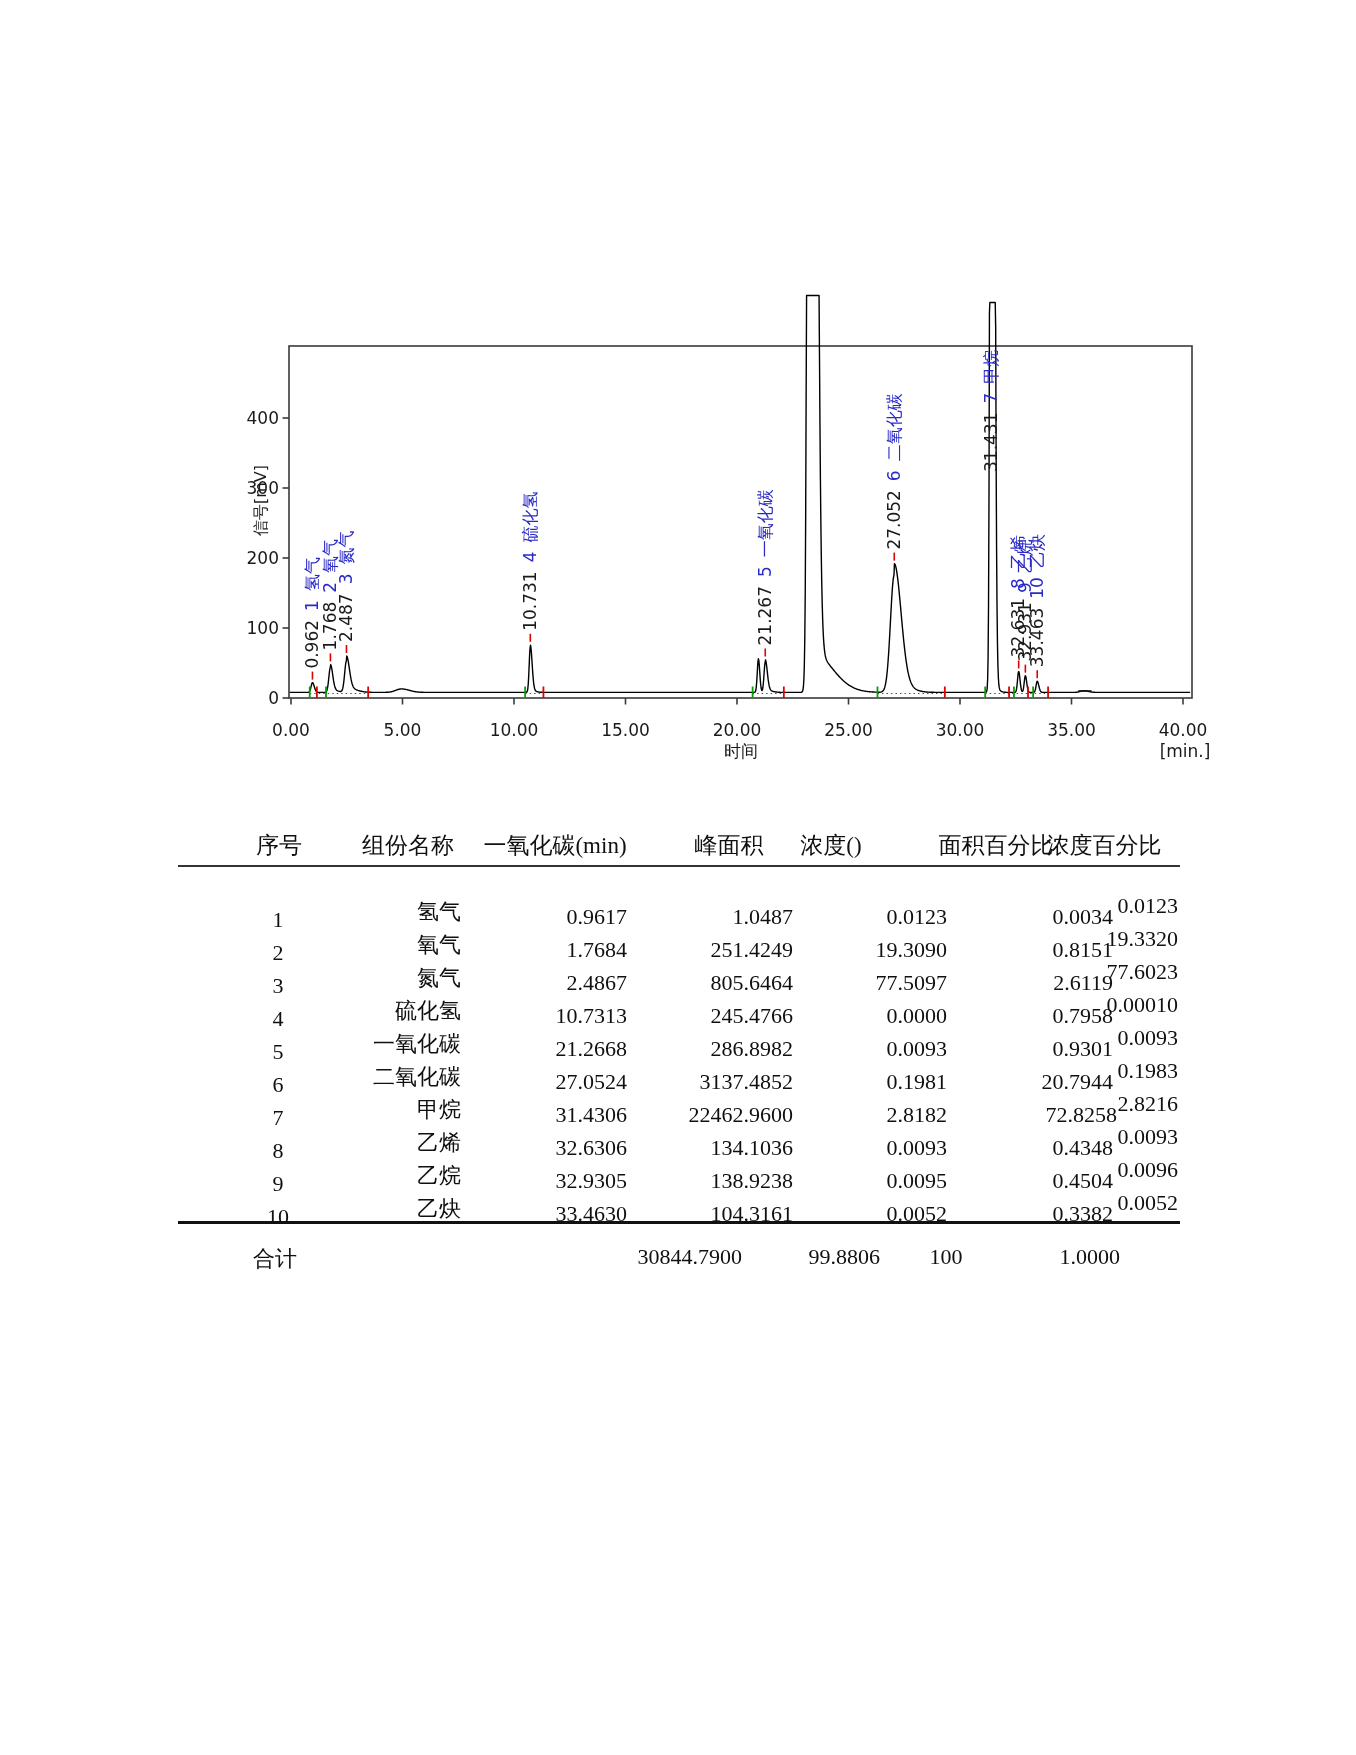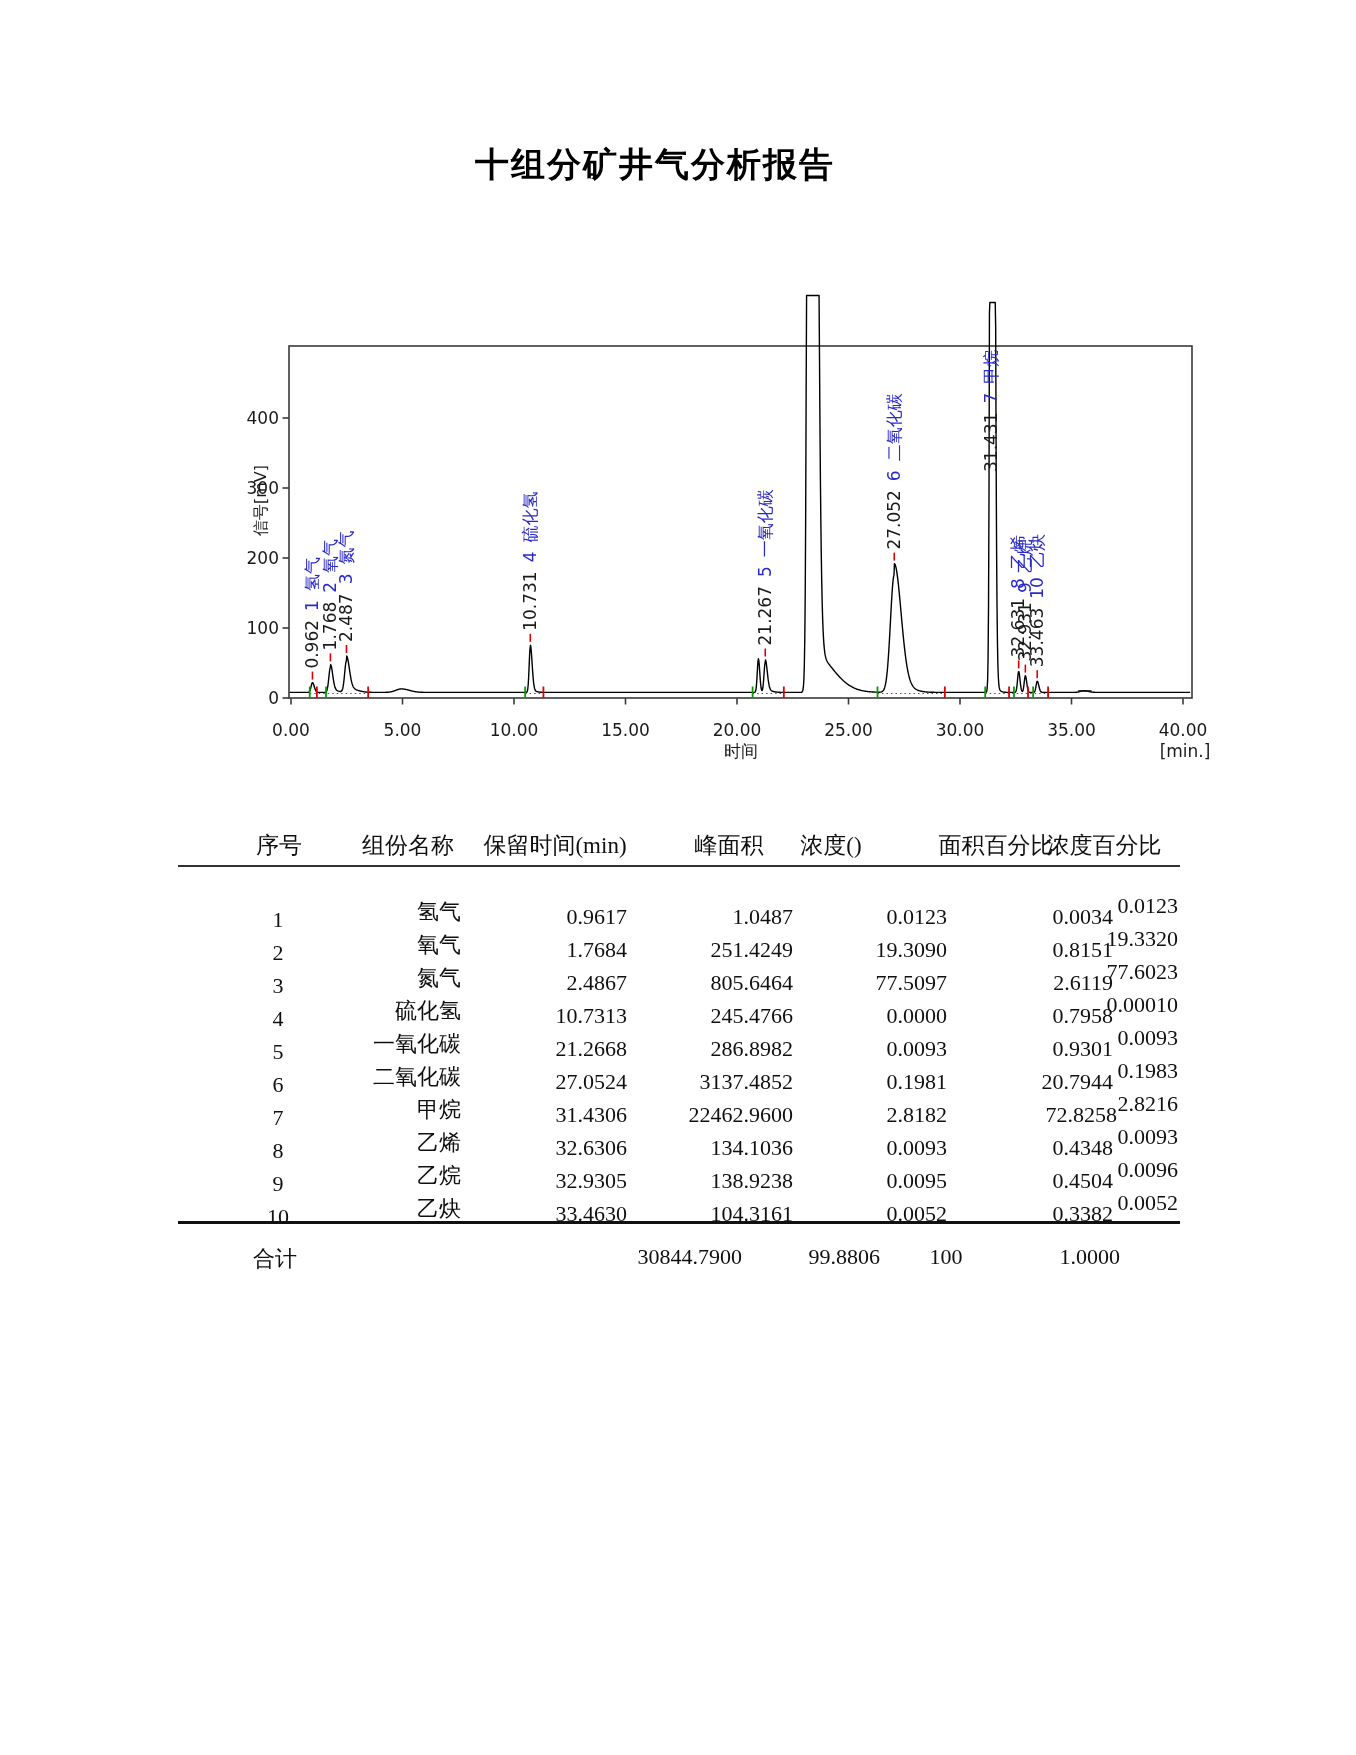--- a/index.html
+++ b/index.html
@@ -9,21 +9,20 @@
         font-size:34px;font-weight:bold;letter-spacing:2px;color:#000;}
   #chart-svg{position:absolute;left:0;top:0;width:1356px;height:810px;}
   .tbl-cell{position:absolute;font-size:22px;white-space:nowrap;color:#101010;}
   .tbl-head{position:absolute;font-size:23px;white-space:nowrap;text-align:center;color:#101010;}
   .rule{position:absolute;background:#333;}
 </style>
 </head>
 <body>
 
 <div id="page">
-  <div id="report-title">十组分矿井气分析报告</div>
   <svg id="chart-svg" viewBox="0 0 1356 810" xmlns="http://www.w3.org/2000/svg">
       <rect x="289" y="346" width="903" height="352" fill="none" stroke="#3a3a3a" stroke-width="1.6"></rect>
       <line x1="282.5" y1="698" x2="289" y2="698" stroke="#3a3a3a" stroke-width="1.6"></line>
       <text x="279" y="704" text-anchor="end" font-size="17" fill="#1a1a1a" font-family="&quot;DejaVu Sans&quot;,sans-serif">0</text>
       <line x1="282.5" y1="628" x2="289" y2="628" stroke="#3a3a3a" stroke-width="1.6"></line>
       <text x="279" y="634" text-anchor="end" font-size="17" fill="#1a1a1a" font-family="&quot;DejaVu Sans&quot;,sans-serif">100</text>
       <line x1="282.5" y1="558" x2="289" y2="558" stroke="#3a3a3a" stroke-width="1.6"></line>
       <text x="279" y="564" text-anchor="end" font-size="17" fill="#1a1a1a" font-family="&quot;DejaVu Sans&quot;,sans-serif">200</text>
       <line x1="282.5" y1="488" x2="289" y2="488" stroke="#3a3a3a" stroke-width="1.6"></line>
       <text x="279" y="494" text-anchor="end" font-size="17" fill="#1a1a1a" font-family="&quot;DejaVu Sans&quot;,sans-serif">300</text>
@@ -89,21 +88,21 @@
       <line x1="1018.6713" y1="668.4" x2="1018.6713" y2="660.4" stroke="#e00000" stroke-width="1.6"></line>
       <text x="1024.1713" y="657.4" transform="rotate(-90 1024.1713 657.4)" font-size="17" font-family="&quot;DejaVu Sans&quot;,sans-serif"><tspan fill="#1a1a1a">32.631</tspan><tspan fill="#2a2ac8" dx="9">8</tspan><tspan fill="#2a2ac8" dx="9">乙烯</tspan></text>
       <line x1="1025.3613" y1="672.6" x2="1025.3613" y2="664.6" stroke="#e00000" stroke-width="1.6"></line>
       <text x="1030.8613" y="661.6" transform="rotate(-90 1030.8613 661.6)" font-size="17" font-family="&quot;DejaVu Sans&quot;,sans-serif"><tspan fill="#1a1a1a">32.931</tspan><tspan fill="#2a2ac8" dx="9">9</tspan><tspan fill="#2a2ac8" dx="9">乙烷</tspan></text>
       <line x1="1037.2249000000002" y1="678.2" x2="1037.2249000000002" y2="670.2" stroke="#e00000" stroke-width="1.6"></line>
       <text x="1042.7249000000002" y="667.2" transform="rotate(-90 1042.7249000000002 667.2)" font-size="17" font-family="&quot;DejaVu Sans&quot;,sans-serif"><tspan fill="#1a1a1a">33.463</tspan><tspan fill="#2a2ac8" dx="9">10</tspan><tspan fill="#2a2ac8" dx="9">乙炔</tspan></text>
     </svg>
   <div id="table-area">
       <div class="tbl-head" style="left: 169px; top: 830px; width: 220px;">序号</div>
       <div class="tbl-head" style="left: 298px; top: 830px; width: 220px;">组份名称</div>
-      <div class="tbl-head" style="left: 445px; top: 830px; width: 220px;">保留时间(min)</div>
+      <div class="tbl-head" style="left: 445px; top: 830px; width: 220px;">一氧化碳(min)</div>
       <div class="tbl-head" style="left: 619px; top: 830px; width: 220px;">峰面积</div>
       <div class="tbl-head" style="left: 721px; top: 830px; width: 220px;">浓度()</div>
       <div class="tbl-head" style="left: 851px; top: 830px; width: 220px; margin-left: 35px;">面积百分比</div>
       <div class="tbl-head" style="left: 994px; top: 830px; width: 220px;">浓度百分比</div>
       <div class="rule" style="left: 178px; top: 865px; width: 1002px; height: 2px;"></div>
       <div class="rule" style="left: 178px; top: 1221px; width: 1002px; height: 3px; background: rgb(17, 17, 17);"></div>
       <div class="tbl-cell" style="left: 238px; top: 907px; width: 80px; text-align: center;">1</div>
       <div class="tbl-cell" style="right: 895px; top: 897px; text-align: right;">氢气</div>
       <div class="tbl-cell" style="right: 729px; top: 904px; text-align: right;">0.9617</div>
       <div class="tbl-cell" style="right: 563px; top: 904px; text-align: right;">1.0487</div>

